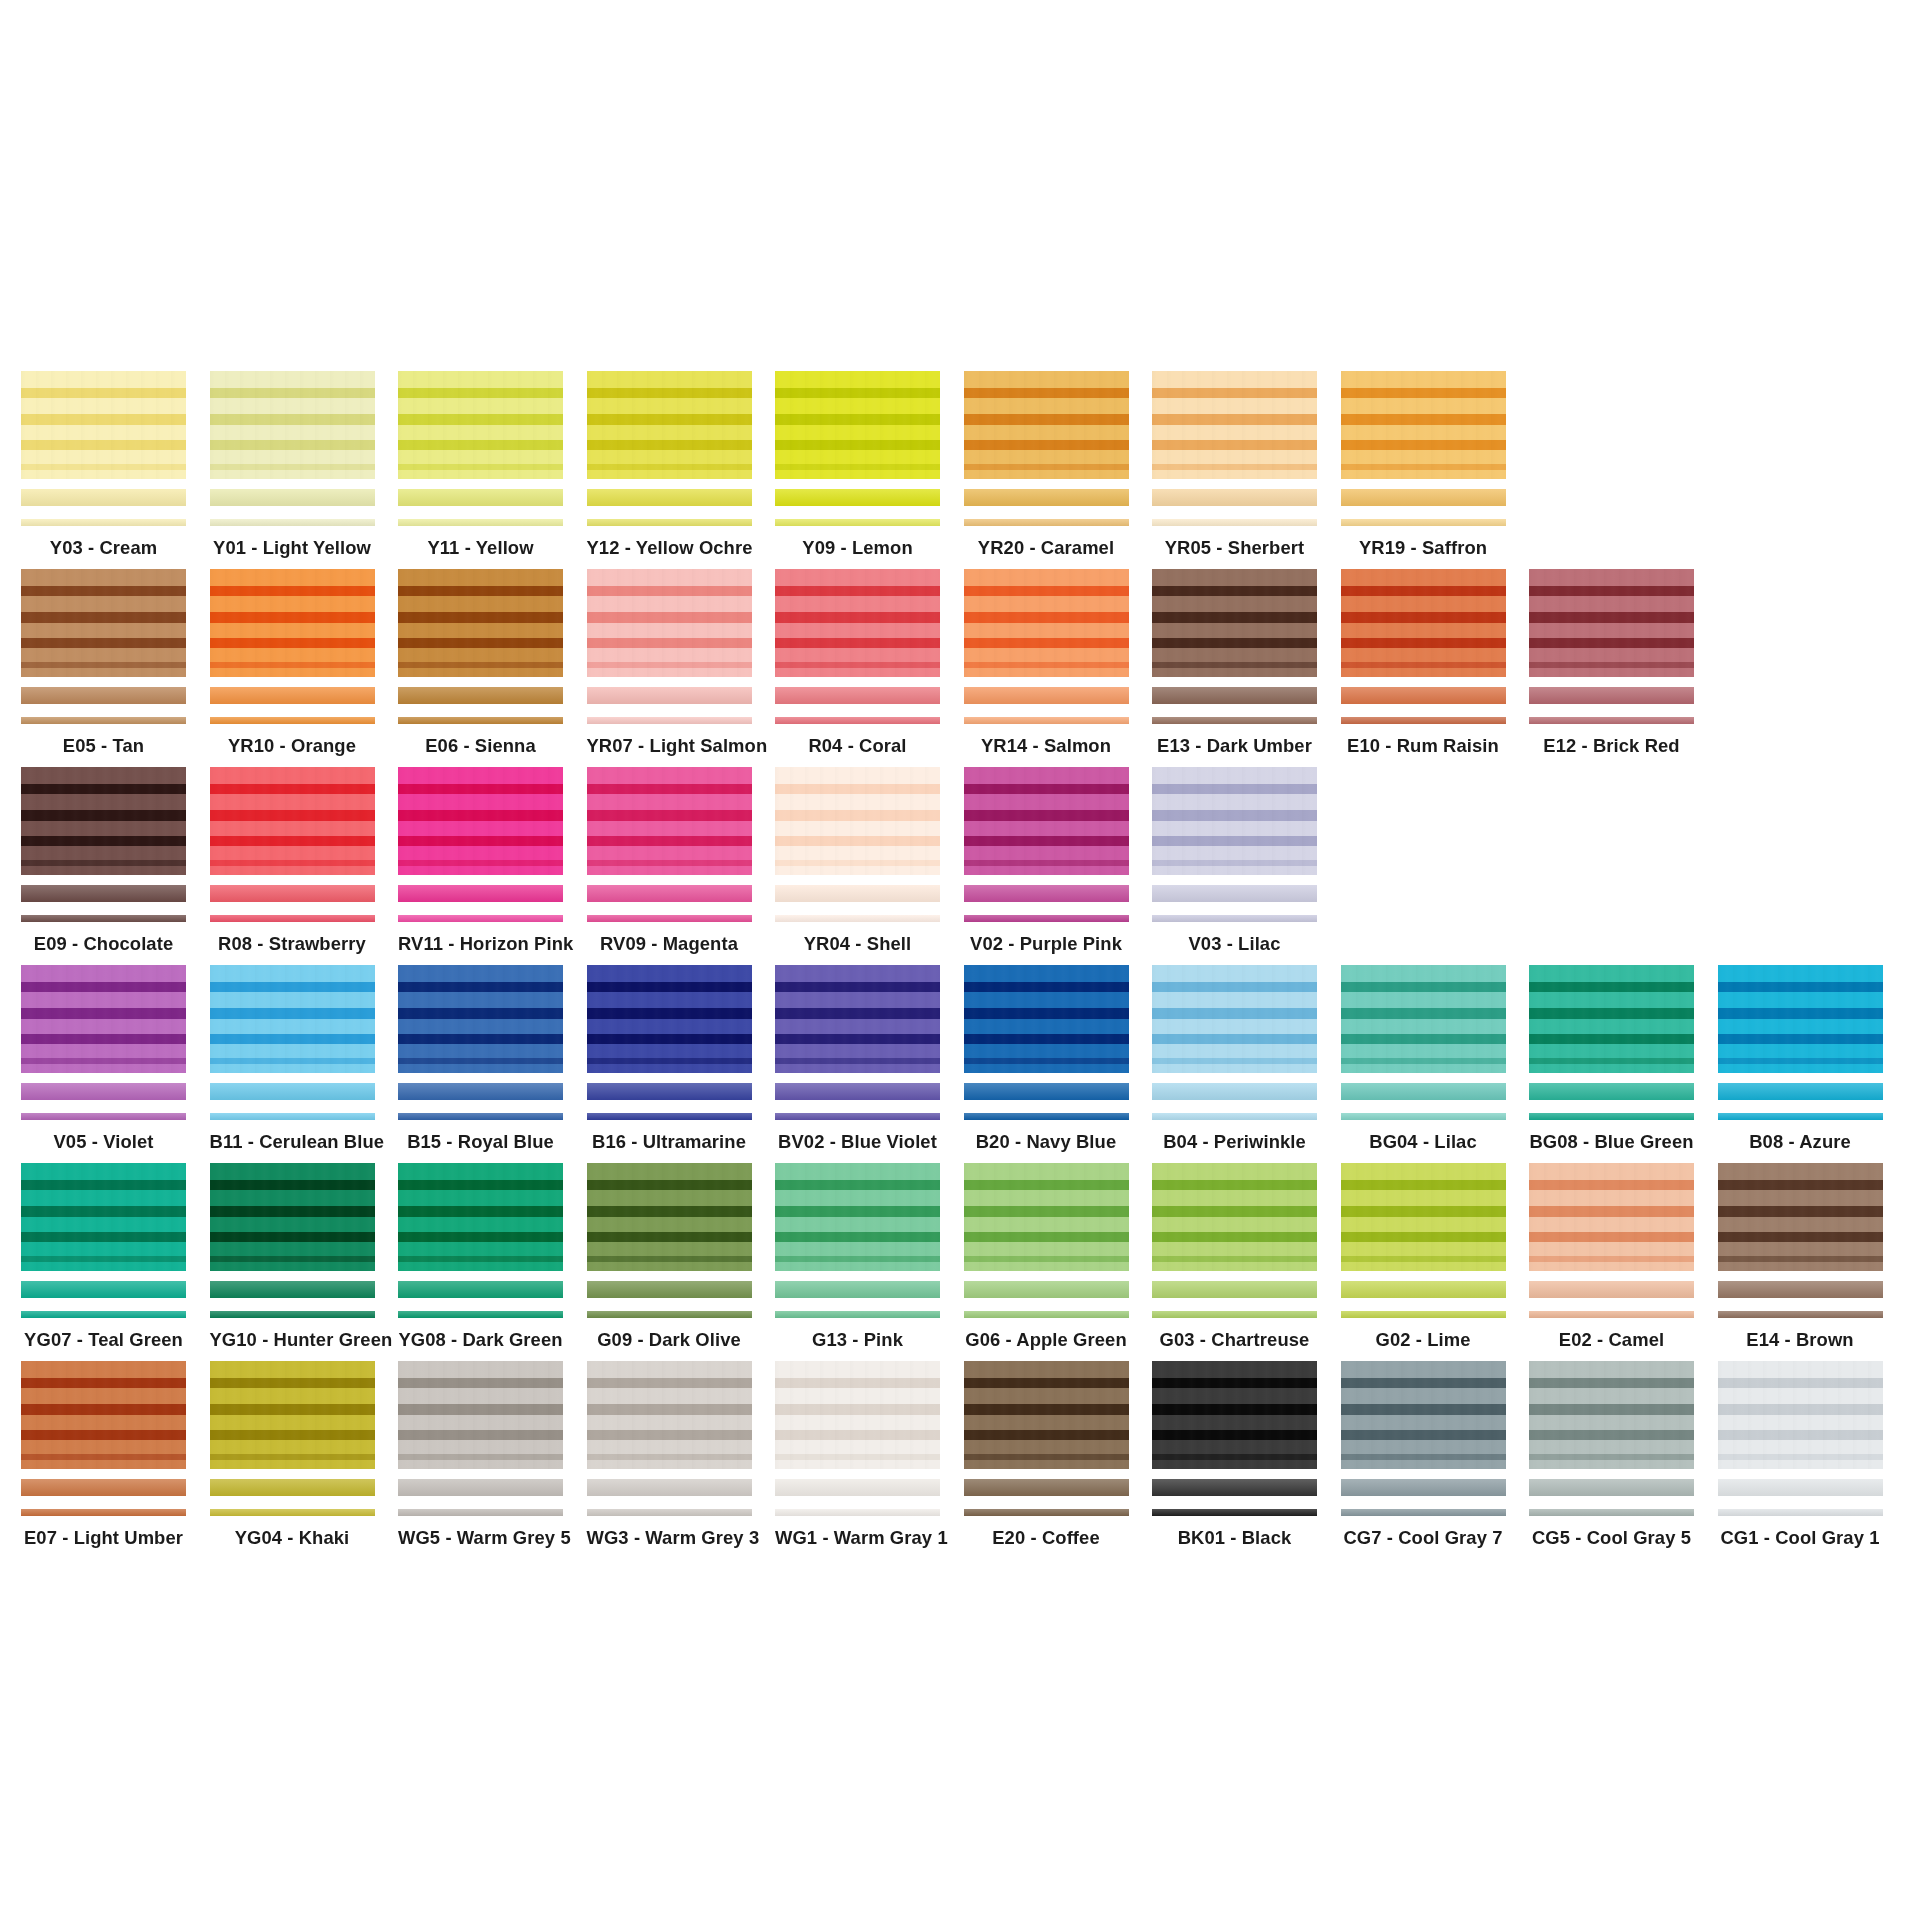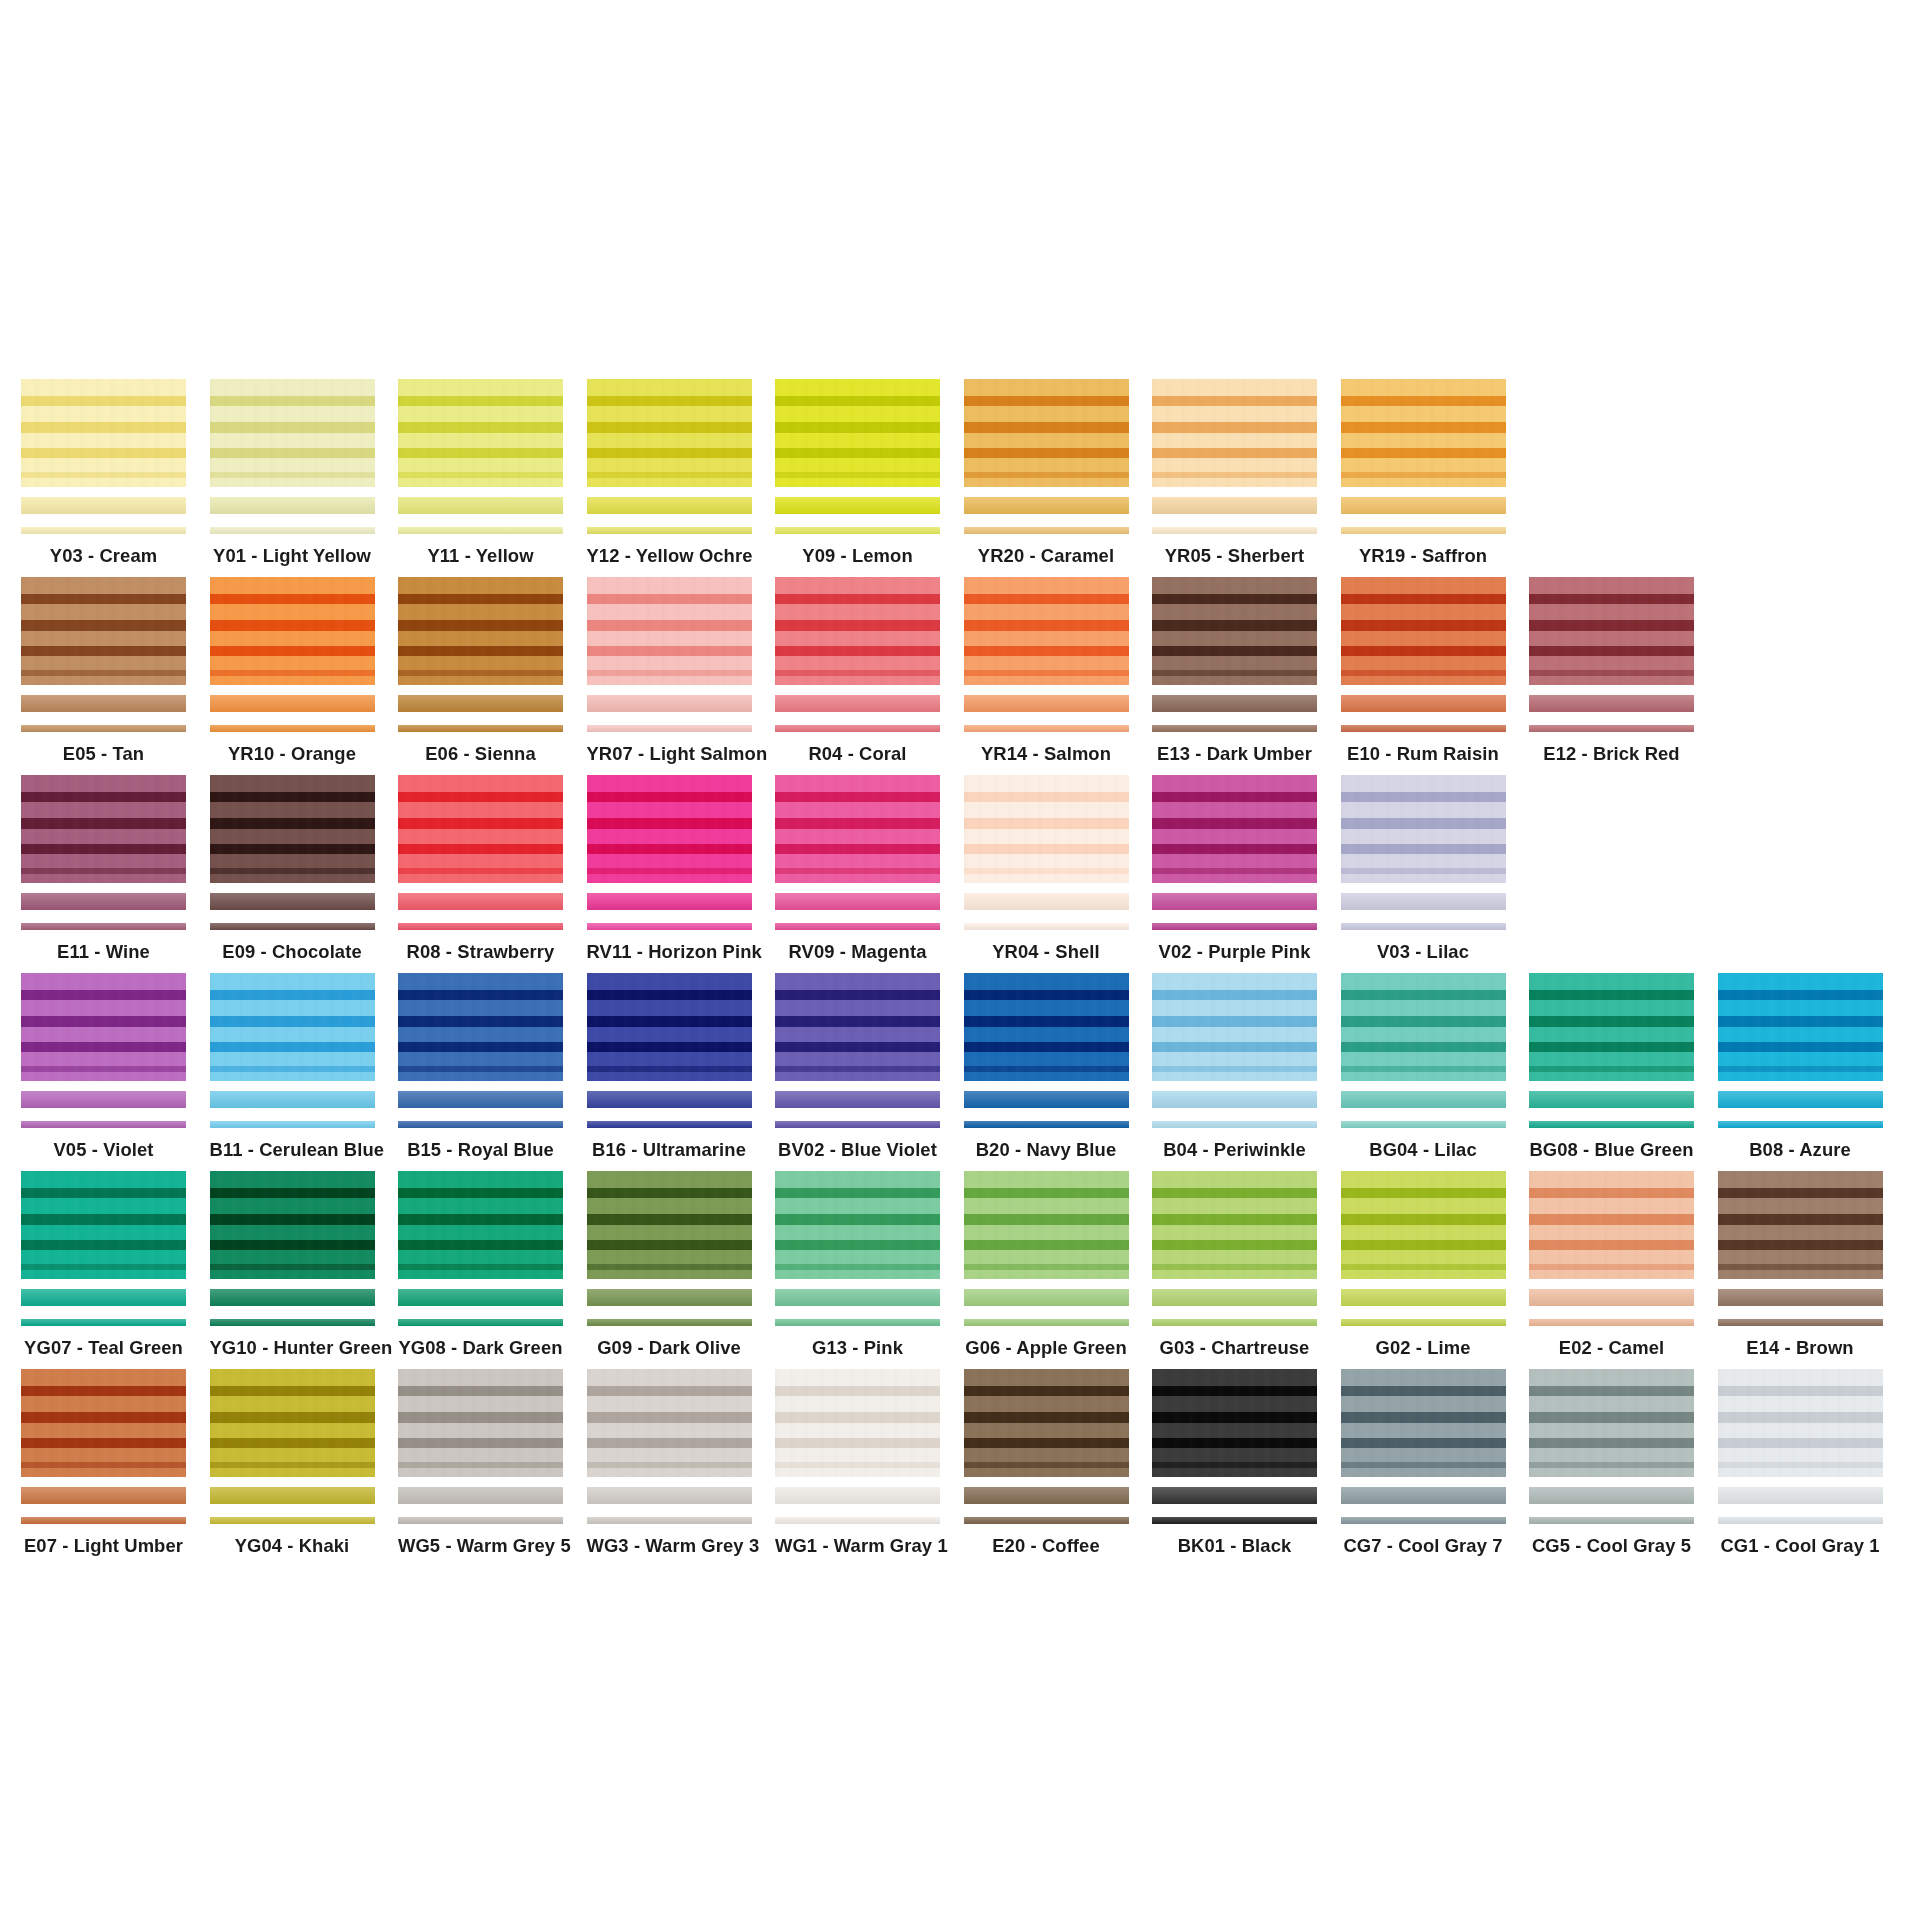--- a/index.html
+++ b/index.html
@@ -21,21 +21,21 @@
     top: 0;
     width: 1928px;
     height: 1928px;
     background: #ffffff;
   }
 
   
   #grid {
     position: absolute;
     left: 21px;
-    top: 379px;
+    top: 371px;
     width: 1887px;
   }
 
   .swatch-row {
     display: flex;
     flex-direction: row;
     height: 198px;
     margin: 0;
     padding: 0;
   }
@@ -438,39 +438,20 @@
           <div class="bar bar-thin">
             <div class="fill" style="background: rgb(185, 109, 115);"></div>
             <div class="sheen"></div>
           </div>
           <div class="caption">E12 - Brick Red</div>
         </div>
       </div>
       <div class="swatch-row">
         <div class="swatch-cell">
           <div class="block">
-            <div class="base" style="background: rgb(165, 95, 126);"></div>
-            <div class="band b1" style="background: rgb(149, 79, 111);"></div>
-            <div class="band b2" style="background: rgb(149, 79, 111);"></div>
-            <div class="band b3" style="background: rgb(149, 79, 111);"></div>
-            <div class="band b4" style="background: rgb(149, 79, 111);"></div>
-            <div class="vtex"></div>
-          </div>
-          <div class="bar bar-thick">
-            <div class="fill" style="background: rgb(158, 88, 118);"></div>
-            <div class="sheen"></div>
-          </div>
-          <div class="bar bar-thin">
-            <div class="fill" style="background: rgb(163, 97, 123);"></div>
-            <div class="sheen"></div>
-          </div>
-          <div class="caption">E11 - Wine</div>
-        </div>
-        <div class="swatch-cell">
-          <div class="block">
             <div class="base" style="background: rgb(116, 81, 77);"></div>
             <div class="band b1" style="background: rgb(99, 67, 64);"></div>
             <div class="band b2" style="background: rgb(99, 67, 64);"></div>
             <div class="band b3" style="background: rgb(99, 67, 64);"></div>
             <div class="band b4" style="background: rgb(99, 67, 64);"></div>
             <div class="vtex"></div>
           </div>
           <div class="bar bar-thick">
             <div class="fill" style="background: rgb(108, 75, 71);"></div>
             <div class="sheen"></div>

